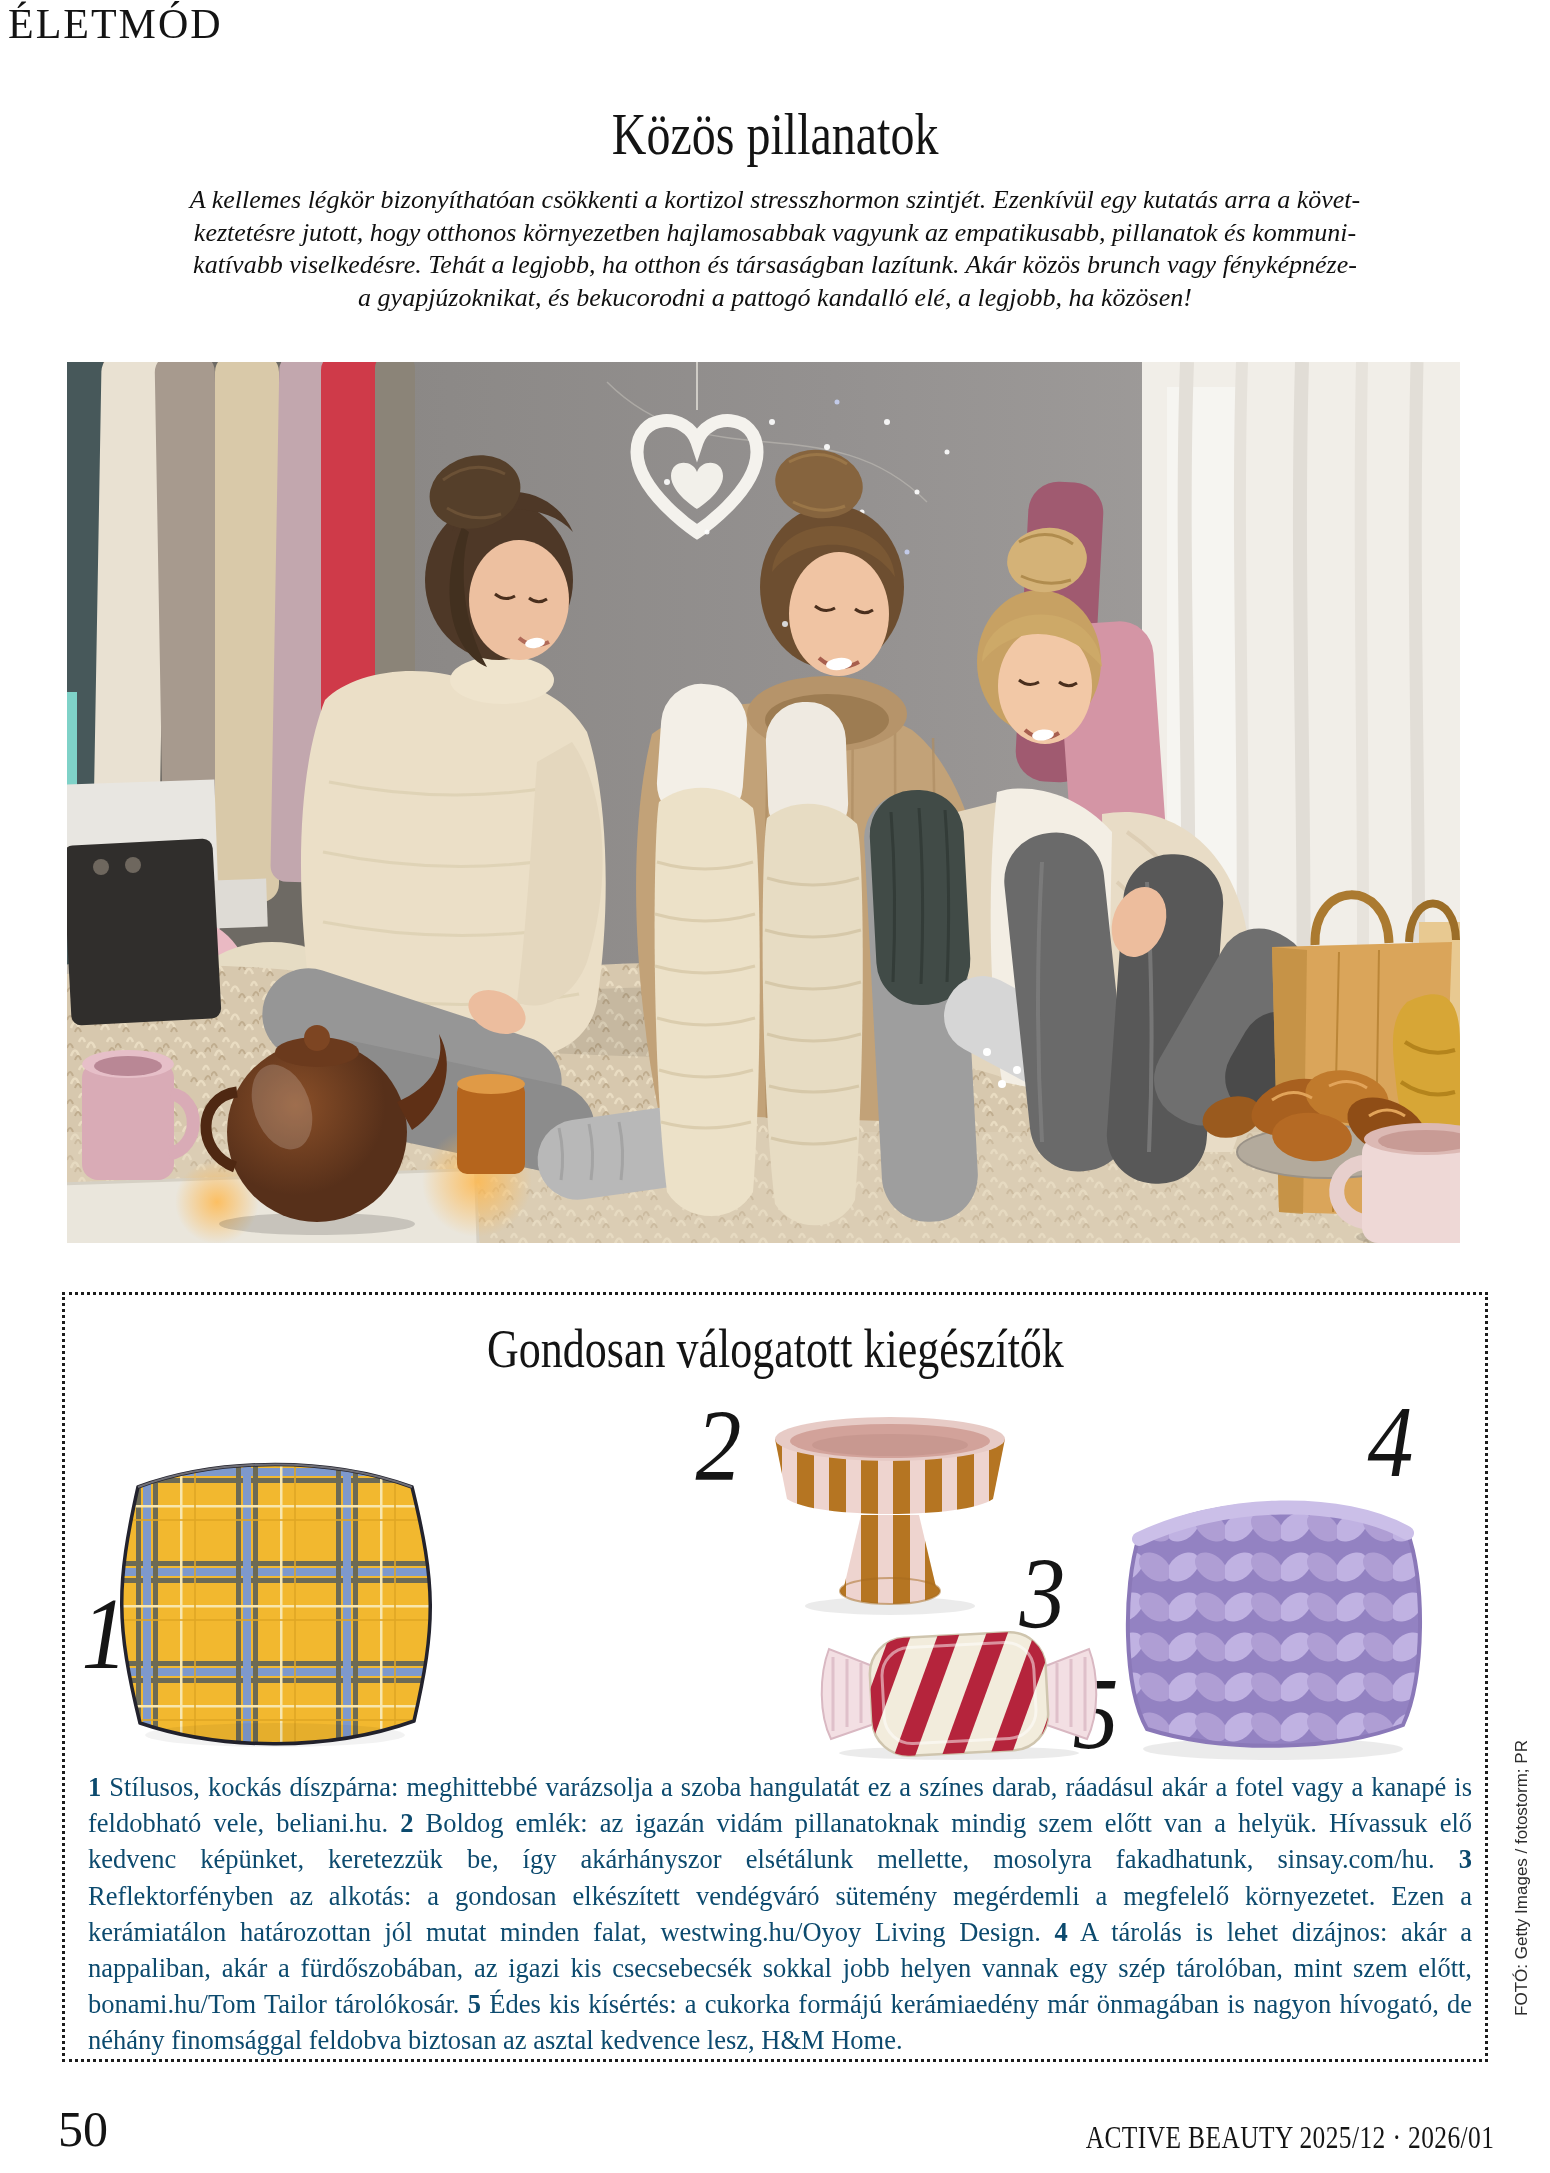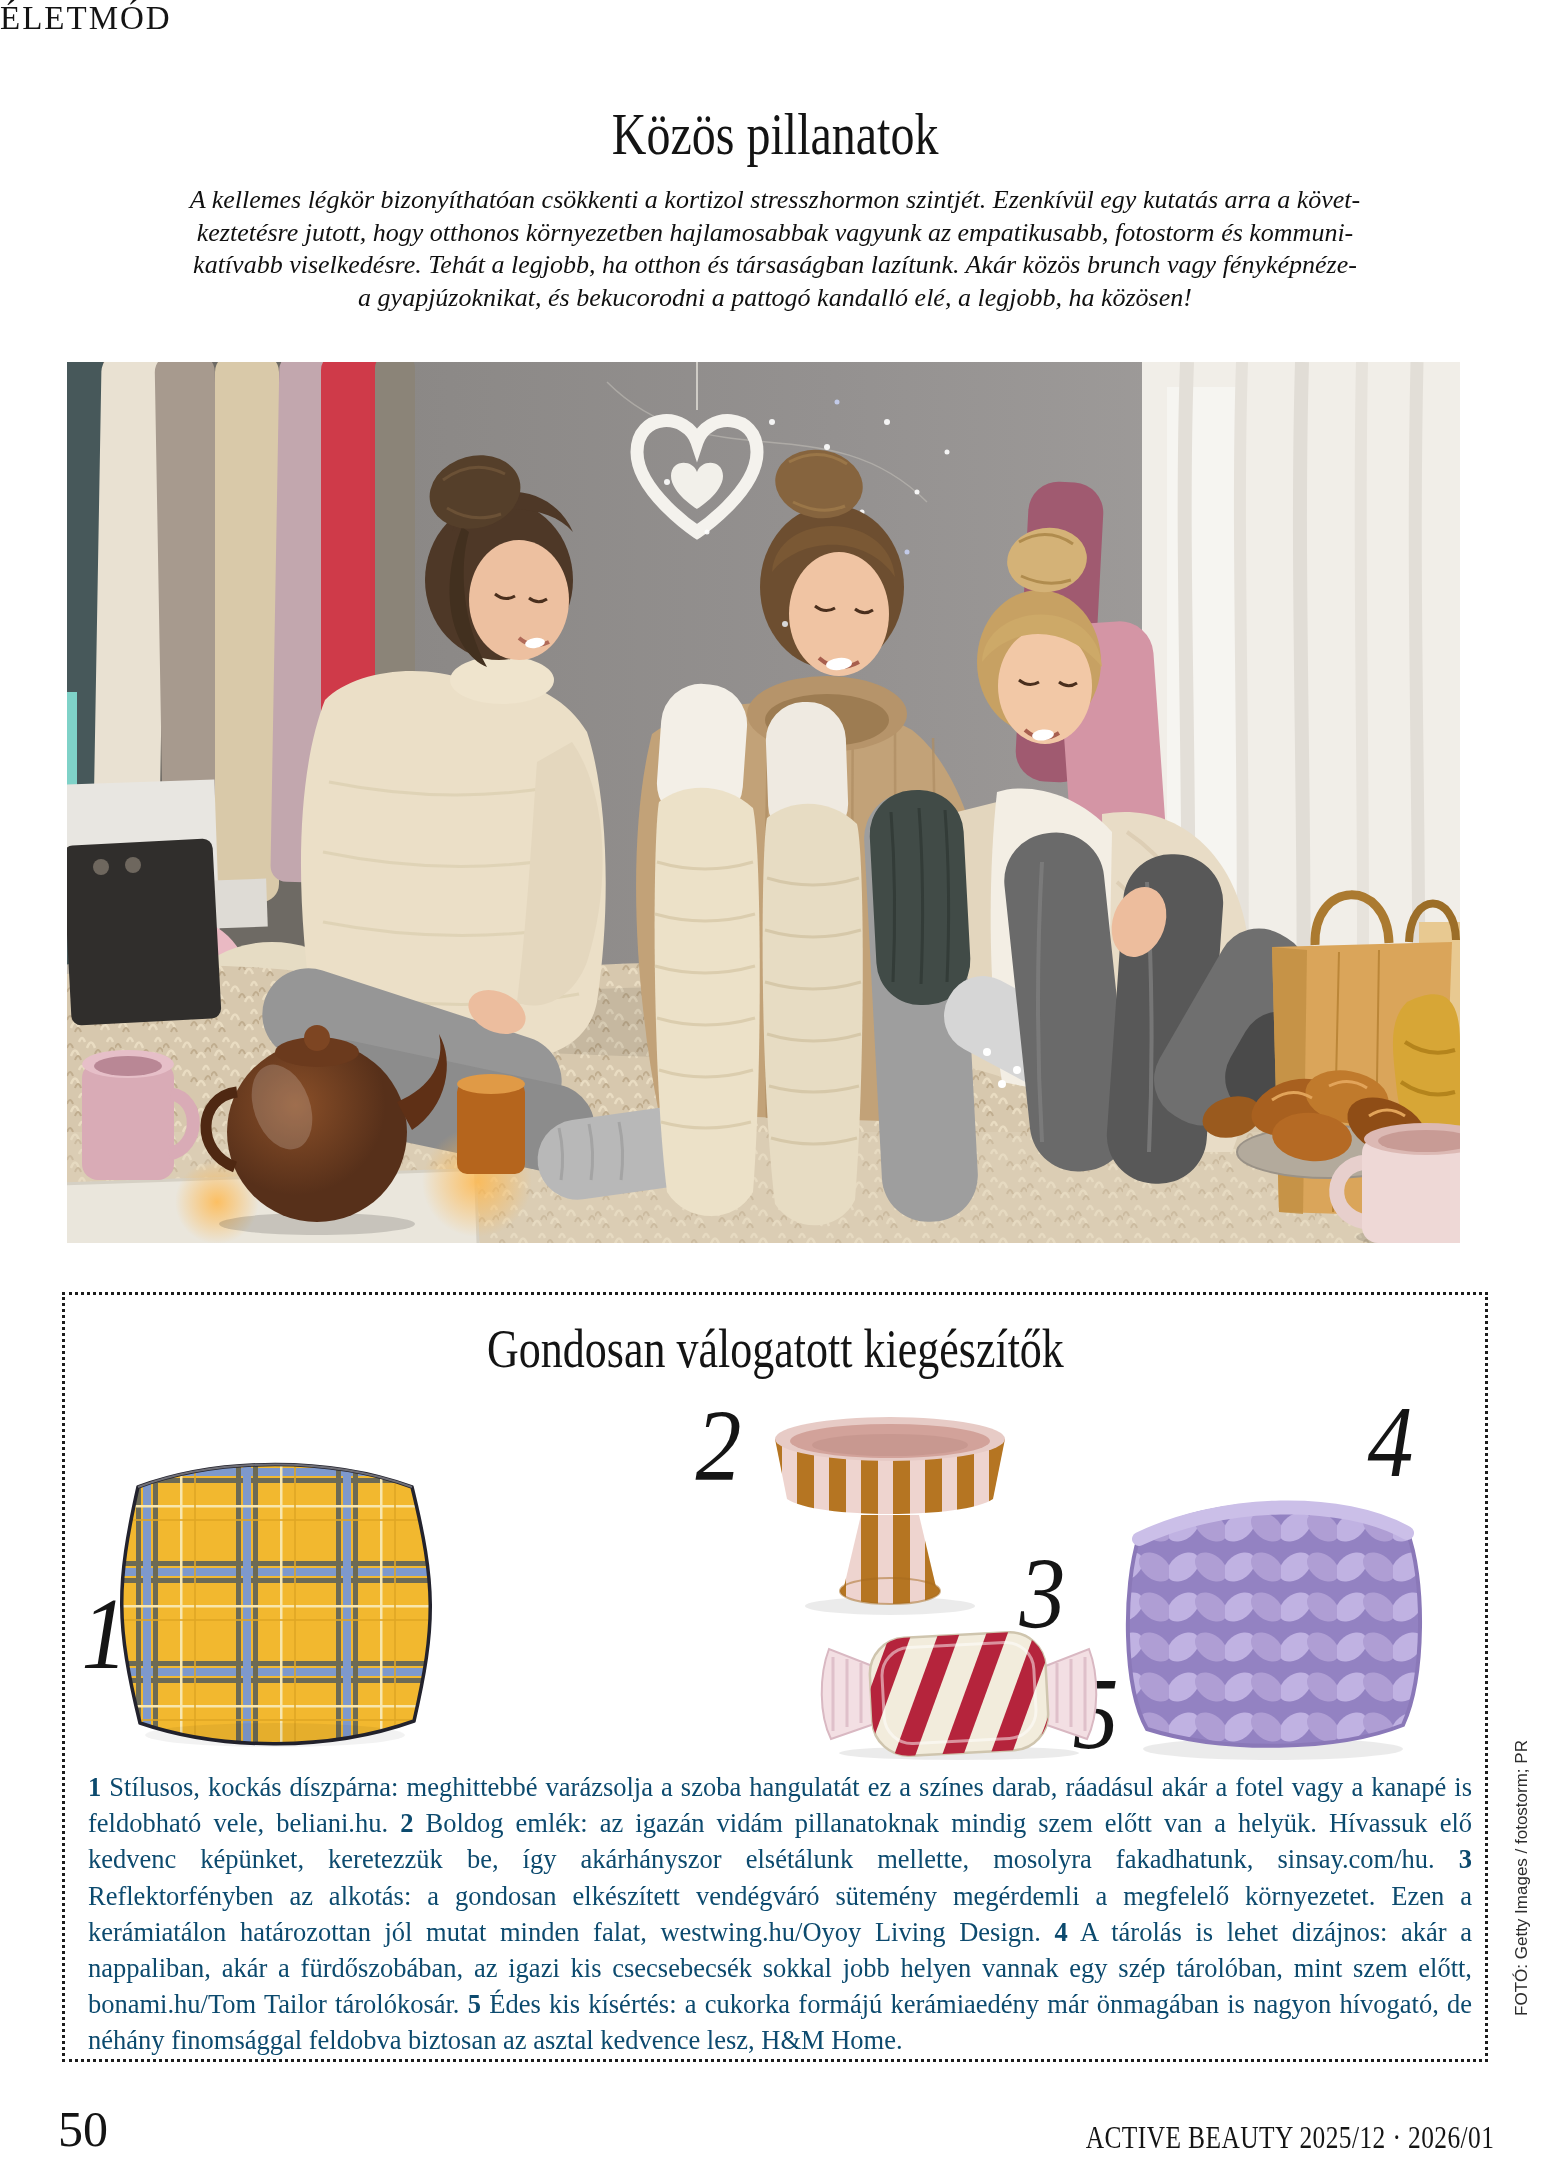--- a/index.html
+++ b/index.html
@@ -1,18 +1,18 @@
 <!DOCTYPE html>
 <html><head>
 <meta charset="utf-8">
 <style>
   html,body{margin:0;padding:0;background:#ffffff;}
   .page{position:relative;width:1550px;height:2173px;background:#fff;overflow:hidden;
         font-family:"Liberation Serif",serif;color:#141414;}
-  .section-label{position:absolute;left:0;top:0px;font-size:33px;letter-spacing:2px;}
+  .section-label{position:absolute;left:8px;top:0px;font-size:42px;letter-spacing:2px;}
   .article-title{position:absolute;left:0;top:100px;width:100%;text-align:center;font-size:60px;white-space:nowrap;}
   .squeeze{display:inline-block;transform:scaleX(.8);transform-origin:center;}
   .intro{position:absolute;left:70px;top:184px;width:1410px;text-align:center;
          font-style:italic;font-size:26px;line-height:32.5px;color:#101010;}
   .photo{position:absolute;left:67px;top:362px;width:1393px;height:881px;}
   .photo svg{display:block;}
   .box{position:absolute;left:62px;top:1292px;width:1426px;height:770px;
        border:3px dotted #1c1c1c;box-sizing:border-box;}
   .box-title{position:absolute;left:0;top:22px;width:100%;text-align:center;font-size:55px;white-space:nowrap;text-decoration:underline;}
   .product{position:absolute;}
@@ -35,21 +35,21 @@
 <div class="page">
 
   <div class="section-label">ÉLETMÓD</div>
 
   <div class="article-title">
     <span class="squeeze">Közös pillanatok</span>
   </div>
 
   <div class="intro">
     <div>A kellemes légkör bizonyíthatóan csökkenti a kortizol stresszhormon szintjét. Ezenkívül egy kutatás arra a követ-</div>
-    <div>keztetésre jutott, hogy otthonos környezetben hajlamosabbak vagyunk az empatikusabb, fotostorm és kommuni-</div>
+    <div>keztetésre jutott, hogy otthonos környezetben hajlamosabbak vagyunk az empatikusabb, pillanatok és kommuni-</div>
     <div>katívabb viselkedésre. Tehát a legjobb, ha otthon és társaságban lazítunk. Akár közös brunch vagy fényképnéze-</div>
     <div>a gyapjúzoknikat, és bekucorodni a pattogó kandalló elé, a legjobb, ha közösen!</div>
   </div>
 
   <div class="photo">
     <svg width="1393" height="881" viewBox="0 0 1393 881">
       <defs>
         <linearGradient id="wallGrad" x1="0" y1="0" x2="1" y2="0">
           <stop offset="0" stop-color="#84817e"></stop>
             <stop offset=".55" stop-color="#949190"></stop>

